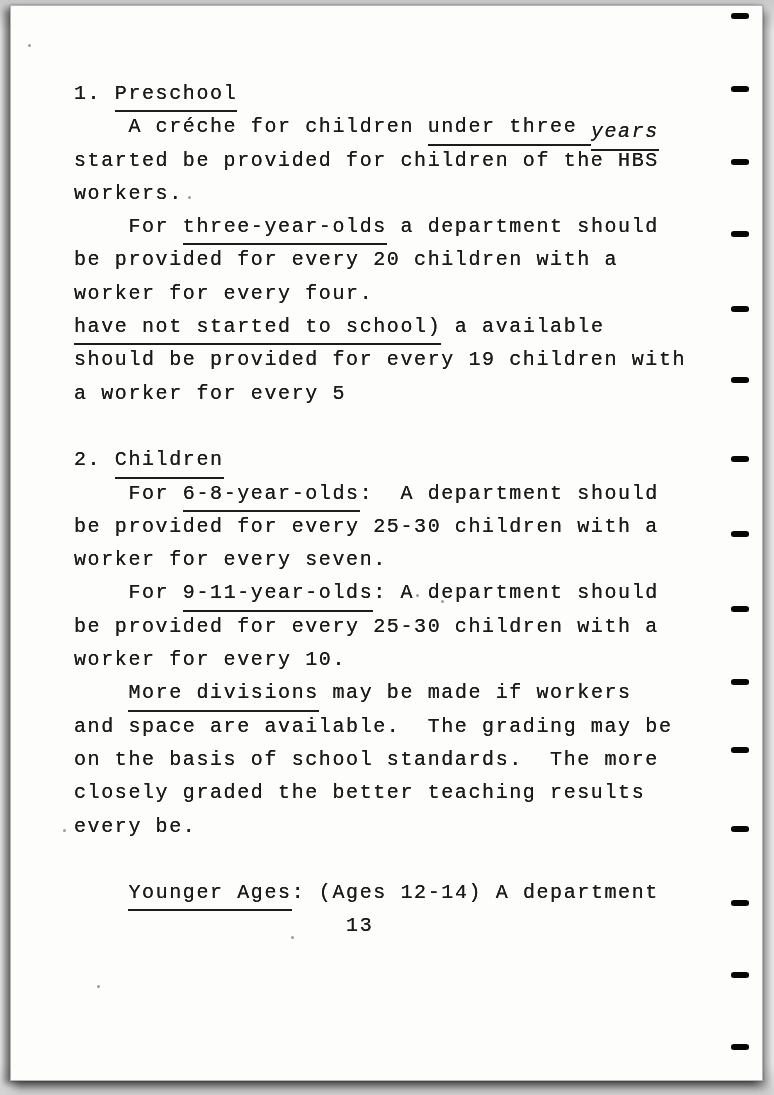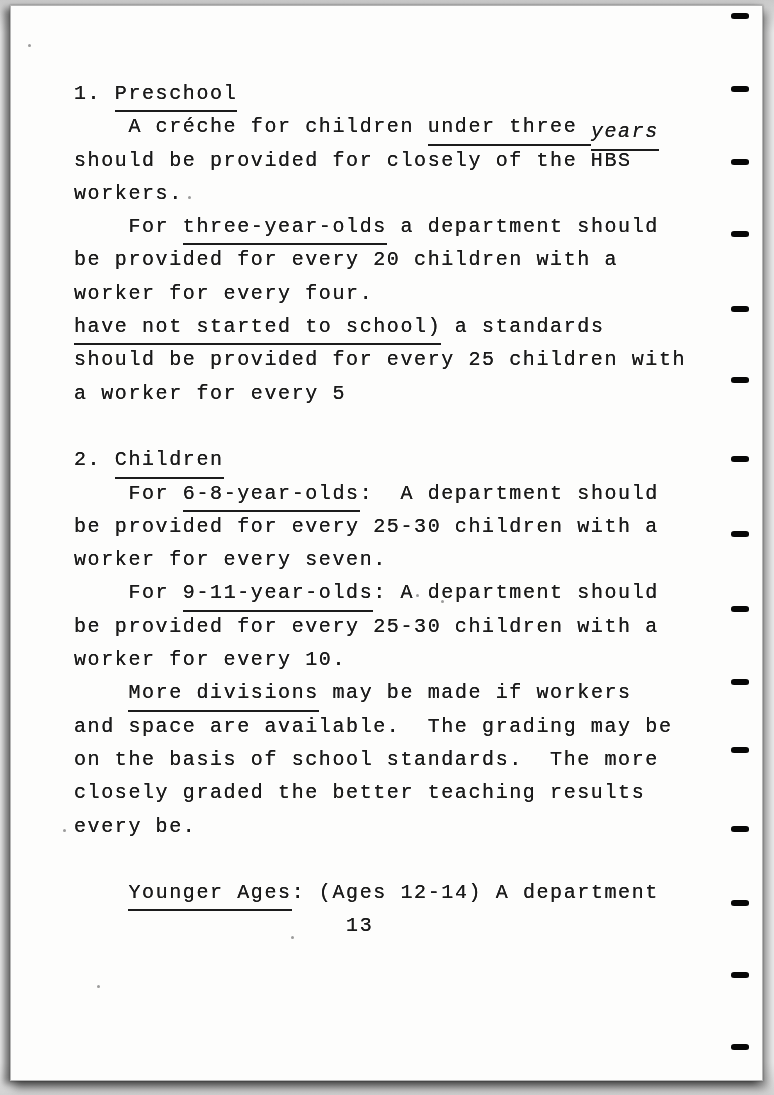--- a/index.html
+++ b/index.html
@@ -60,27 +60,27 @@
   }
 </style>
 </head>
 <body>
 
 <div class="screen" id="screen">
   <div class="page">
     <div class="text-block" id="text-block">
         <div class="line"><span>1. </span><span class="u">Preschool</span></div>
         <div class="line"><span>    A créche for children </span><span class="u">under three </span><span class="u" style="transform: translateY(5px); font-style: italic;">years</span></div>
-        <div class="line"><span>should be provided for closely of the HBS</span></div>
+        <div class="line"><span>started be provided for children of the HBS</span></div>
         <div class="line"><span>workers.</span></div>
         <div class="line"><span>    For </span><span class="u">three-year-olds</span><span> a department should</span></div>
         <div class="line"><span>be provided for every 20 children with a</span></div>
         <div class="line"><span>worker for every four.</span></div>
-        <div class="line"><span class="u">have not started to school)</span><span> a standards</span></div>
-        <div class="line"><span>should be provided for every 25 children with</span></div>
+        <div class="line"><span class="u">have not started to school)</span><span> a available</span></div>
+        <div class="line"><span>should be provided for every 19 children with</span></div>
         <div class="line"><span>a worker for every 5</span></div>
         <div class="line">&nbsp;</div>
         <div class="line"><span>2. </span><span class="u">Children</span></div>
         <div class="line"><span>    For </span><span class="u">6-8-year-olds</span><span>:  A department should</span></div>
         <div class="line"><span>be provided for every 25-30 children with a</span></div>
         <div class="line"><span>worker for every seven.</span></div>
         <div class="line"><span>    For </span><span class="u">9-11-year-olds</span><span>: A department should</span></div>
         <div class="line"><span>be provided for every 25-30 children with a</span></div>
         <div class="line"><span>worker for every 10.</span></div>
         <div class="line"><span>    </span><span class="u">More divisions</span><span> may be made if workers</span></div>

